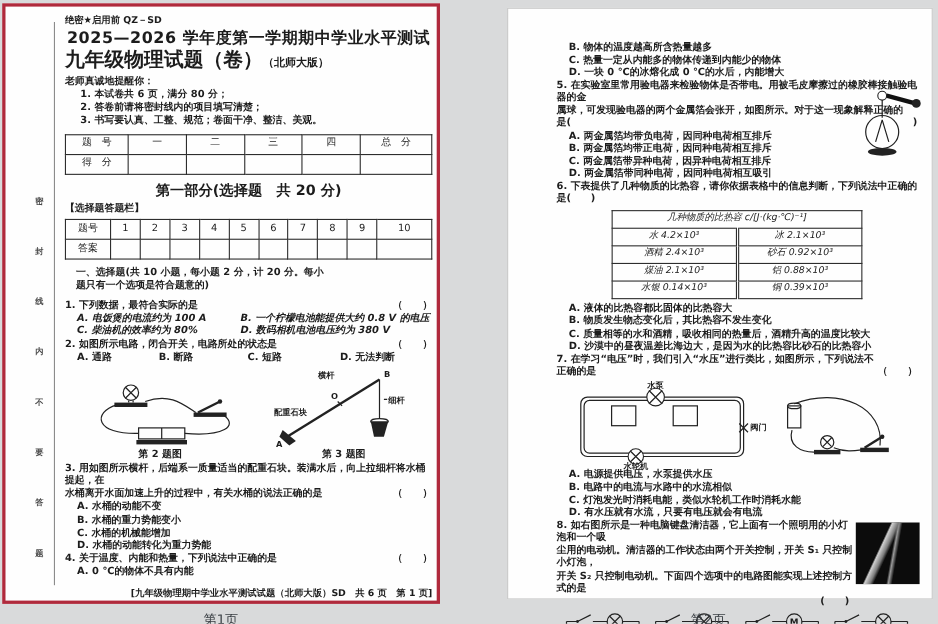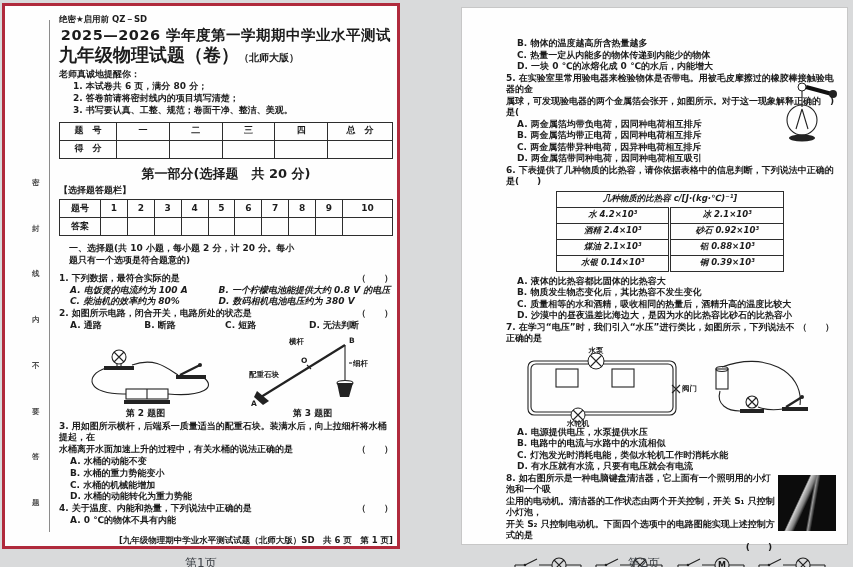--- a/index.html
+++ b/index.html
@@ -24,34 +24,34 @@
   #p2content{left:44px;top:30px;width:328px;font-size:9px;line-height:11.5px;}
 
   .secret{font-size:8.5px;}
   .title1{text-align:center;font-size:14.5px;font-weight:800;margin-top:4px;letter-spacing:.5px;}
   .title2{text-align:left;font-size:18px;font-weight:800;margin-top:7px;margin-bottom:6px;}
   .title2 .ed{font-size:10px;font-weight:700;}
   .note-title{font-size:9px;}
   .note-line{padding-left:14px;font-size:9px;}
 
   table{border-collapse:collapse;}
-  td{border:1px solid #2d2d2d;text-align:center;font-size:9px;font-weight:700;
+  td{border:1px solid #2d2d2d;text-align:center;font-size:9px;font-weight:400;
      color:#1c1c1c;padding:0;}
   .score-table{width:100%;margin-top:5px;}
   .score-table td{height:17px;}
   .part1{text-align:center;font-size:13px;font-weight:800;margin:9px 0 6px 0;}
   .barlab{font-size:9px;margin-bottom:2px;}
   .ans-table{width:100%;}
   .ans-table td{height:17px;}
   .grader-row{display:flex;margin-top:7px;margin-bottom:6px;}
   .grader-table{width:96px;flex:none;}
   .grader-table td{width:48px;height:15px;}
   .sec-intro{margin-left:10px;width:228px;font-size:9px;}
 
-  .qrow{display:flex;justify-content:space-between;}
+  .qrow{display:flex;justify-content:space-between;align-items:flex-end;}
   .opt{padding-left:11px;}
   .opt2{display:flex;padding-left:11px;font-style:italic;}
   .opt2 span:first-child{width:46%;flex:none;}
   .optrow{display:flex;padding-left:11px;}
   .optrow span{flex:none;}
   .optrow span:nth-child(1){width:23%;}
   .optrow span:nth-child(2){width:25%;}
   .optrow span:nth-child(3){width:26%;}
 
   .figrow{display:flex;justify-content:space-around;align-items:flex-end;margin:3px 0 1px 0;}

